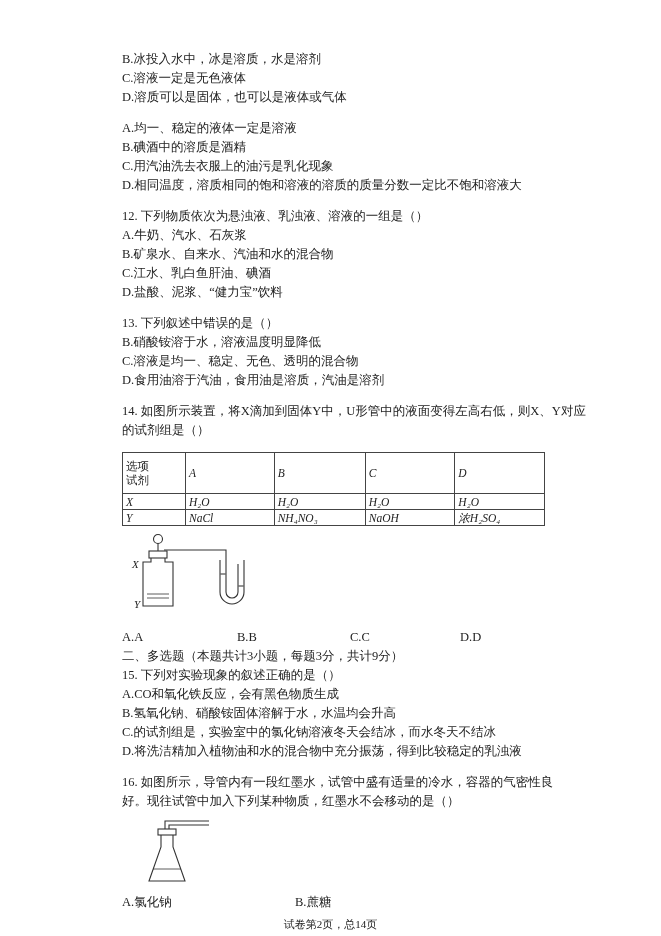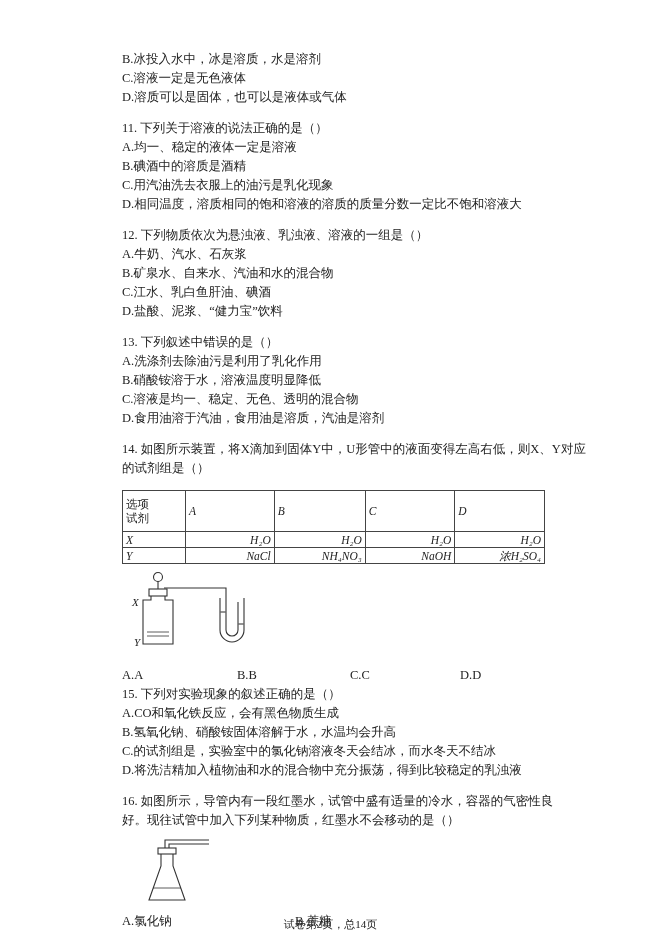--- a/index.html
+++ b/index.html
@@ -12,21 +12,21 @@
   .line{margin:0;white-space:nowrap;}
   .qgap{height:12px;}
 
   
   table.reagent{border-collapse:collapse;margin-top:12px;table-layout:fixed;}
   table.reagent td{border:1px solid #444;font-size:11.5px;line-height:14px;padding:0 3px;vertical-align:middle;}
   td.c0{width:64px;}
   td.cx{width:92px;}
   td.corner{vertical-align:top;font-style:normal;}
   td.hletter,td.formula,td.rowlabel{font-style:italic;}
-  td.formula{text-align:right;}
+  td.formula{text-align:left;}
   td.rowlabel{padding-left:6px;}
   tr.hrow td{height:40px;}
   tr.drow td{height:15px;}
 
   .figure{margin:6px 0 0 2px;}
   svg{display:block;}
   svg text{font-family:"Liberation Serif","DejaVu Serif",serif;font-size:11px;font-style:italic;fill:#222;}
   .stroke{fill:none;stroke:#333;stroke-width:1.1;}
   .thin{fill:none;stroke:#333;stroke-width:0.8;}
   .liquid{stroke:#666;stroke-width:1.4;}
@@ -49,38 +49,36 @@
 <body>
 
 <div class="page">
 
   <p class="line">B.冰投入水中，冰是溶质，水是溶剂</p>
   <p class="line">C.溶液一定是无色液体</p>
   <p class="line">D.溶质可以是固体，也可以是液体或气体</p>
 
   <div class="qgap"></div>
 
-  <p class="line">11. 下列关于溶液的说法正确的是（）</p>
   <p class="line">A.均一、稳定的液体一定是溶液</p>
   <p class="line">B.碘酒中的溶质是酒精</p>
   <p class="line">C.用汽油洗去衣服上的油污是乳化现象</p>
   <p class="line">D.相同温度，溶质相同的饱和溶液的溶质的质量分数一定比不饱和溶液大</p>
 
   <div class="qgap"></div>
 
   <p class="line">12. 下列物质依次为悬浊液、乳浊液、溶液的一组是（）</p>
   <p class="line">A.牛奶、汽水、石灰浆</p>
   <p class="line">B.矿泉水、自来水、汽油和水的混合物</p>
   <p class="line">C.江水、乳白鱼肝油、碘酒</p>
   <p class="line">D.盐酸、泥浆、“健力宝”饮料</p>
 
   <div class="qgap"></div>
 
   <p class="line">13. 下列叙述中错误的是（）</p>
-  <p class="line">A.洗涤剂去除油污是利用了乳化作用</p>
   <p class="line">B.硝酸铵溶于水，溶液温度明显降低</p>
   <p class="line">C.溶液是均一、稳定、无色、透明的混合物</p>
   <p class="line">D.食用油溶于汽油，食用油是溶质，汽油是溶剂</p>
 
   <div class="qgap"></div>
 
   <p class="line">14. 如图所示装置，将X滴加到固体Y中，U形管中的液面变得左高右低，则X、Y对应</p>
   <p class="line">的试剂组是（）</p>
 
   <table class="reagent">
@@ -137,20 +135,21 @@
     </svg>
   </div>
 
   <div class="ans-row">
     <span>A.A</span>
     <span>B.B</span>
     <span>C.C</span>
     <span>D.D</span>
   </div>
 
+  <p class="line">二、多选题（本题共计3小题，每题3分，共计9分）</p>
 
   <p class="line">15. 下列对实验现象的叙述正确的是（）</p>
   <p class="line">A.CO和氧化铁反应，会有黑色物质生成</p>
   <p class="line">B.氢氧化钠、硝酸铵固体溶解于水，水温均会升高</p>
   <p class="line">C.的试剂组是，实验室中的氯化钠溶液冬天会结冰，而水冬天不结冰</p>
   <p class="line">D.将洗洁精加入植物油和水的混合物中充分振荡，得到比较稳定的乳浊液</p>
 
   <div class="qgap"></div>
 
   <p class="line">16. 如图所示，导管内有一段红墨水，试管中盛有适量的冷水，容器的气密性良</p>

